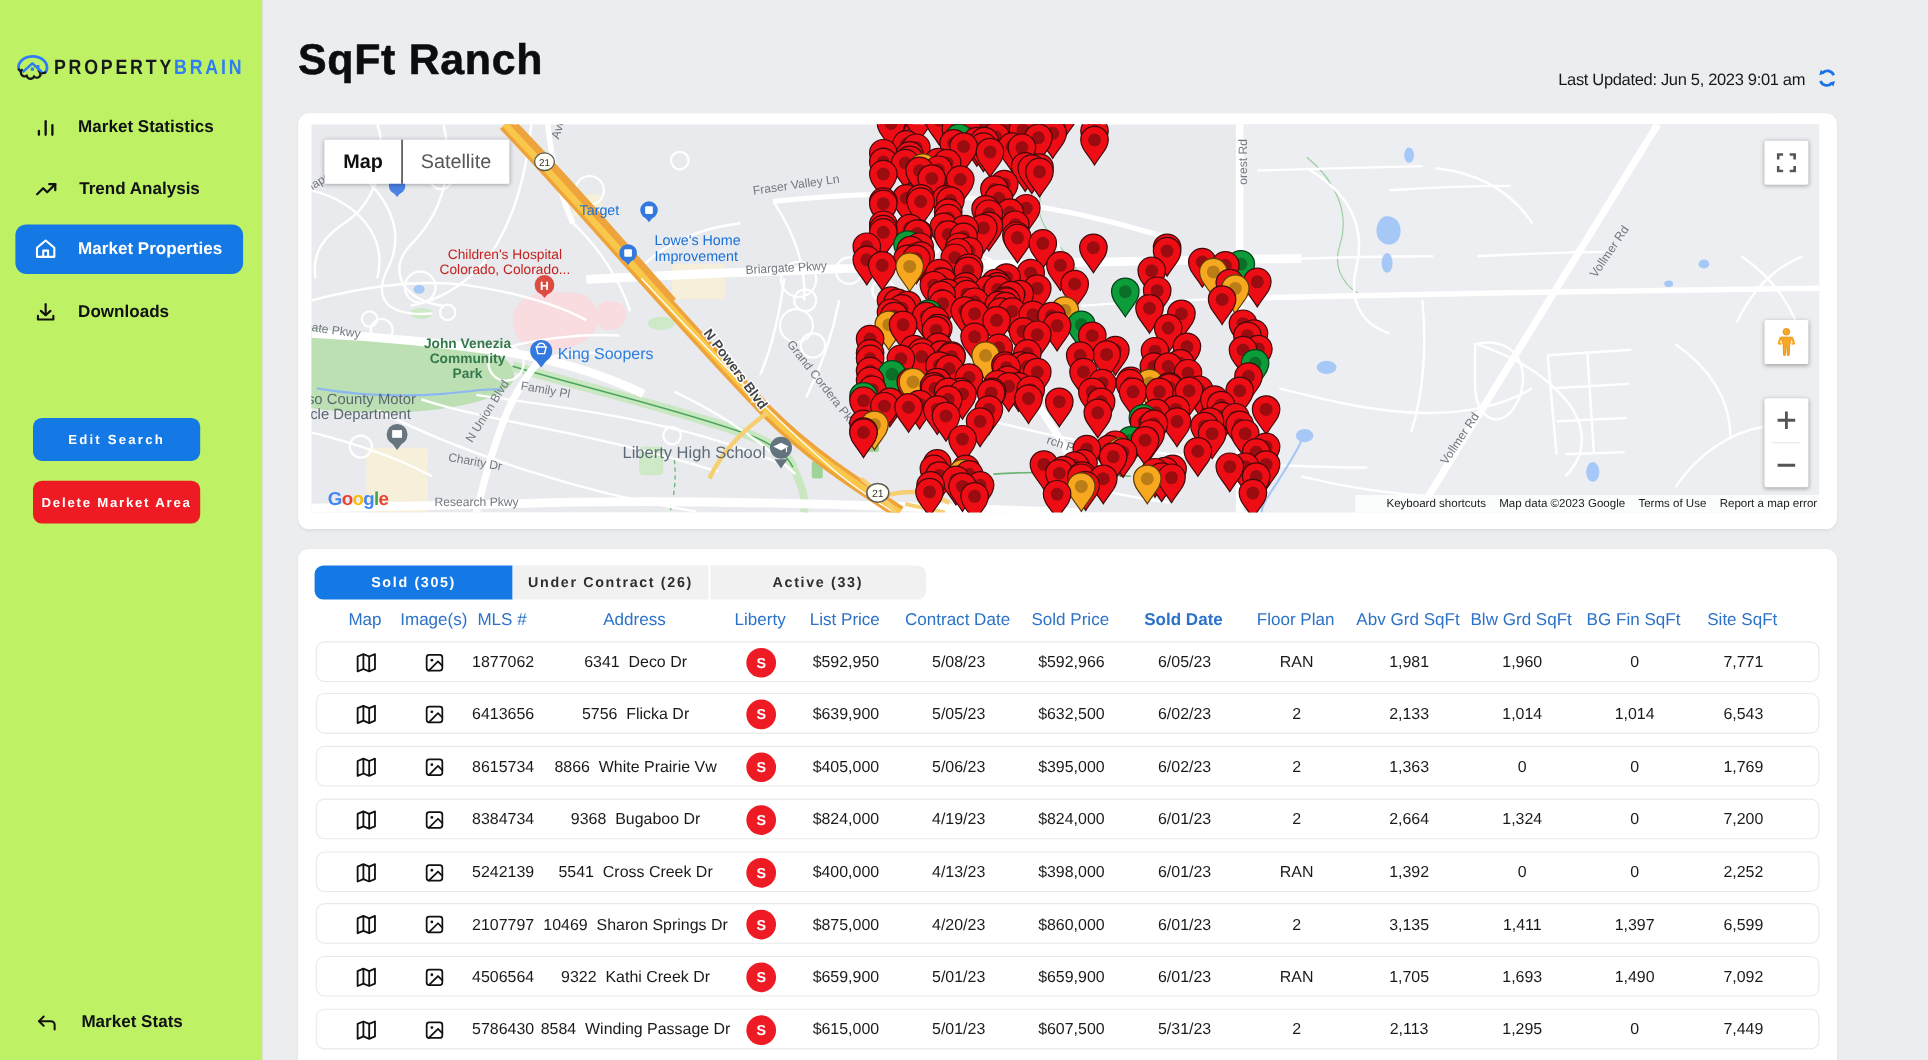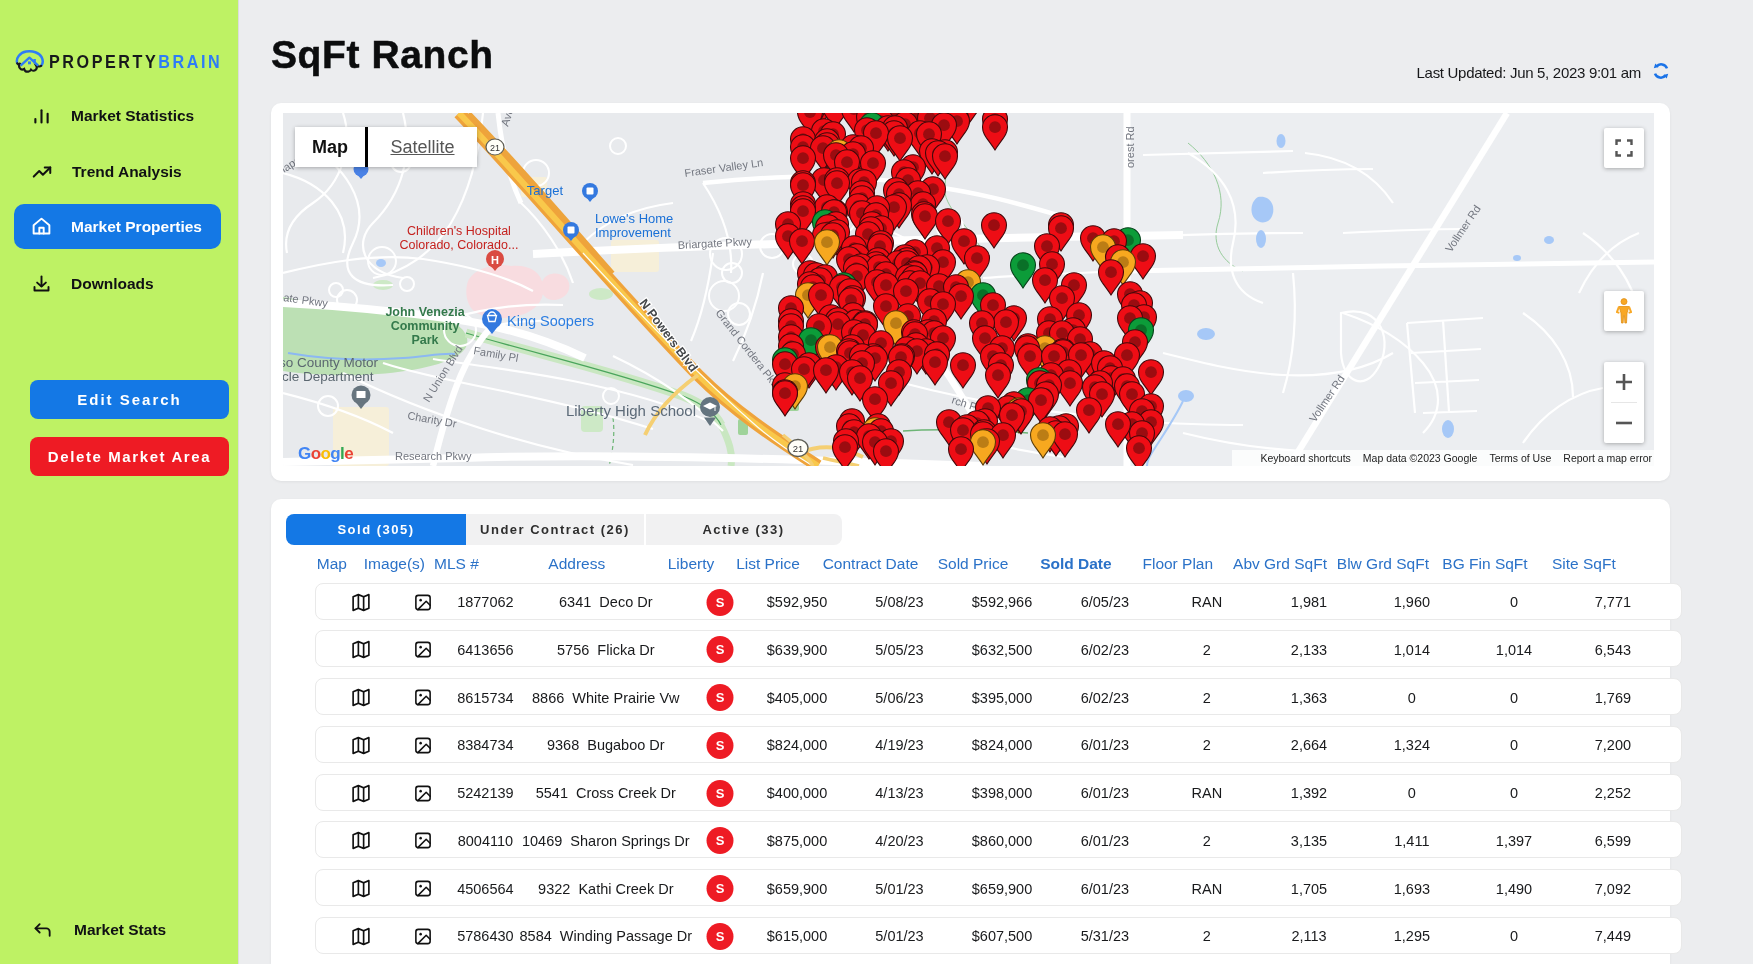--- a/index.html
+++ b/index.html
@@ -7,48 +7,48 @@
 html,body { width:1753px; height:964px; }
 body { position:relative; background:#ecedef; font-family:"Liberation Sans",sans-serif; overflow:hidden; }
 .sidebar { position:absolute; left:0; top:0; width:239px; height:964px; background:#bef264; border-right:1px solid #dcdcdc; z-index:5; }
 .logo { position:absolute; left:14px; top:49px; display:flex; align-items:center; }
 .logo-text { font-size:19px; font-weight:bold; letter-spacing:3px; color:#17191c; margin-left:4px; transform:scaleX(0.85); transform-origin:0 50%; white-space:nowrap; }
 .logo-text .blue { color:#2e7cf6; }
 .nav-item { position:absolute; left:14px; width:207px; height:45px; display:flex; align-items:center; color:#101114; font-weight:bold; font-size:15.5px; }
 .nav-item svg { margin-left:17px; }
 .nav-item span { margin-left:19px; }
 .nav-item.active { background:#1478e5; border-radius:10px; color:#fff; }
-.btn { position:absolute; left:30px; width:199px; height:39px; border-radius:8px; color:#fff; font-weight:bold; font-size:15px; letter-spacing:2px; display:flex; align-items:center; justify-content:center; }
+.btn { position:absolute; left:30px; width:152px; height:39px; border-radius:8px; color:#fff; font-weight:bold; font-size:12px; letter-spacing:2px; display:flex; align-items:center; justify-content:center; }
 .btn.blue { background:#1478e5; }
 .btn.red { background:#ee1b24; letter-spacing:1.6px; }
 .backlink { position:absolute; left:33px; top:920px; display:flex; align-items:center; color:#101114; font-weight:bold; font-size:15.5px; }
 .backlink span { margin-left:21px; }
 .title { position:absolute; left:271px; top:33px; font-size:39px; font-weight:bold; letter-spacing:0.6px; color:#0c0d0e; -webkit-text-stroke:0.5px #0c0d0e; }
 .updated { position:absolute; top:64px; right:112px; width:600px; text-align:right; font-size:15px; letter-spacing:-0.3px; color:#17181a; }
 .refresh { position:absolute; top:62px; left:1652px; }
 .map-card { position:absolute; left:271px; top:103px; width:1399px; height:378px; background:#fff; border-radius:10px; box-shadow:0 1px 3px rgba(0,0,0,0.06); }
 #map { position:absolute; left:12px; top:10px; }
 .gm-btns { position:absolute; left:24px; top:24px; display:flex; box-shadow:0 1px 4px rgba(0,0,0,0.3); border-radius:2px; }
 .gm-btn { width:70px; height:40px; background:#fff; display:flex; align-items:center; justify-content:center; font-size:18px; }
 .gm-btn.map { font-weight:bold; color:#111; }
-.gm-btn.sat { width:112px; color:#565656; border-left:3px solid #000000;text-decoration:underline; }
+.gm-btn.sat { width:98px; color:#565656; border-left:1px solid #000000; }
 .gm-sq { position:absolute; width:40px; background:#fff; border-radius:2px; box-shadow:0 1px 4px rgba(0,0,0,0.3); display:flex; align-items:center; justify-content:center; }
 .fullscreen { left:1333px; top:25px; height:40px; }
 .pegman { left:1333px; top:188px; height:40px; }
 .zoomctl { left:1333px; top:259px; height:81px; flex-direction:column; }
 .zoomctl .zbtn { width:40px; height:40px; display:flex; align-items:center; justify-content:center; }
 .zoomctl .zsep { width:26px; height:1px; background:#e6e6e6; }
 .gattr { position:absolute; right:12px; top:347px; height:16px; background:rgba(255,255,255,0.8); font-size:10.5px; color:#222; display:flex; align-items:center;padding-left:22px; }
 .gattr span { padding:0 6px; }
 .glogo { position:absolute; left:27px; top:341px; font-size:17px; font-weight:bold; letter-spacing:-0.6px; }
 .table-card { position:absolute; left:271px; top:499px; width:1399px; height:465px; background:#fff; border-radius:10px 10px 0 0; box-shadow:0 1px 3px rgba(0,0,0,0.06); }
 .tab { position:absolute; height:31.5px; display:flex; align-items:center; justify-content:center; font-size:13px; font-weight:bold; letter-spacing:1.5px; }
 .th { position:absolute; top:555px; transform:translateX(-50%); font-size:15.5px; color:#2b72c8; white-space:nowrap; }
 .th.sorted { font-weight:bold; color:#2b72c8; }
-.rowbox { position:absolute; left:287px; width:1367px; height:37px; background:#fff; border:1px solid #e9e9e9; border-radius:8px;margin-left:28px; }
+.rowbox { position:absolute; left:287px; width:1367px; height:37px; background:#fff; border:1px solid #e9e9e9; border-radius:8px; }
 .cell { position:absolute; top:0; height:37px; transform:translateX(-50%); display:flex; align-items:center; justify-content:center; font-size:14.5px; color:#191a1c; white-space:nowrap; }
 .sbadge { width:27px; height:27px; border-radius:50%; background:#ee1b24; color:#fff; font-size:13px; font-weight:bold; display:flex; align-items:center; justify-content:center; }
 </style>
 </head>
 <body>
 <div class="sidebar">
   <div class="logo">
     <svg width="31" height="26" viewBox="0 0 31 26">
       <path d="M3.2,14.2 C1.6,9 6.2,3.6 12.2,2.6 C18.6,1.5 25.2,3.6 27.6,8.2 C29.3,11.5 28.8,14.8 27.2,16.8" fill="none" stroke="#2e7cf6" stroke-width="2.5" stroke-linecap="round"></path>
       <path d="M3.2,14.2 L4.8,16.0 L6.6,14.0 C5.2,15.4 4.6,17.6 5.8,19.2 C6.8,20.5 8.8,20.8 10.2,19.9 C10.6,21.7 12.4,22.9 14.3,22.6 C15.5,22.4 16.5,21.6 17.0,20.6 C18.2,21.9 20.3,22.0 21.6,20.9 C22.8,19.8 23.0,18.0 22.2,16.7 C24.2,17.6 26.4,17.6 27.2,16.8" fill="none" stroke="#17191c" stroke-width="2.1" stroke-linecap="round"></path>
@@ -862,21 +862,21 @@
         <path d="M9 3 L9 18.5 M15 5.5 L15 21"></path>
       </svg>
     </div>
     <div class="cell icon" style="left:107.39999999999998px">
       <svg width="19" height="19" viewBox="0 0 24 24" fill="none" stroke="#111" stroke-width="2" stroke-linecap="round" stroke-linejoin="round">
         <rect x="3" y="3" width="18" height="18" rx="3"></rect>
         <circle cx="9" cy="9" r="1.6" fill="#111" stroke="none"></circle>
         <path d="M21 15.5 L16 10.5 L5.5 21"></path>
       </svg>
     </div>
-    <div class="cell" style="left:169.39999999999998px">8004110</div>
+    <div class="cell" style="left:169.39999999999998px">2107797</div>
     <div class="cell" style="left:289.79999999999995px">10469&nbsp; Sharon Springs Dr</div>
     <div class="cell" style="left:404.0px">
       <span class="sbadge">S</span>
     </div>
     <div class="cell" style="left:481.0px">$875,000</div>
     <div class="cell" style="left:583.5px">4/20/23</div>
     <div class="cell" style="left:686.0px">$860,000</div>
     <div class="cell" style="left:788.9000000000001px">6/01/23</div>
     <div class="cell" style="left:890.8px">2</div>
     <div class="cell" style="left:993.0px">3,135</div>

